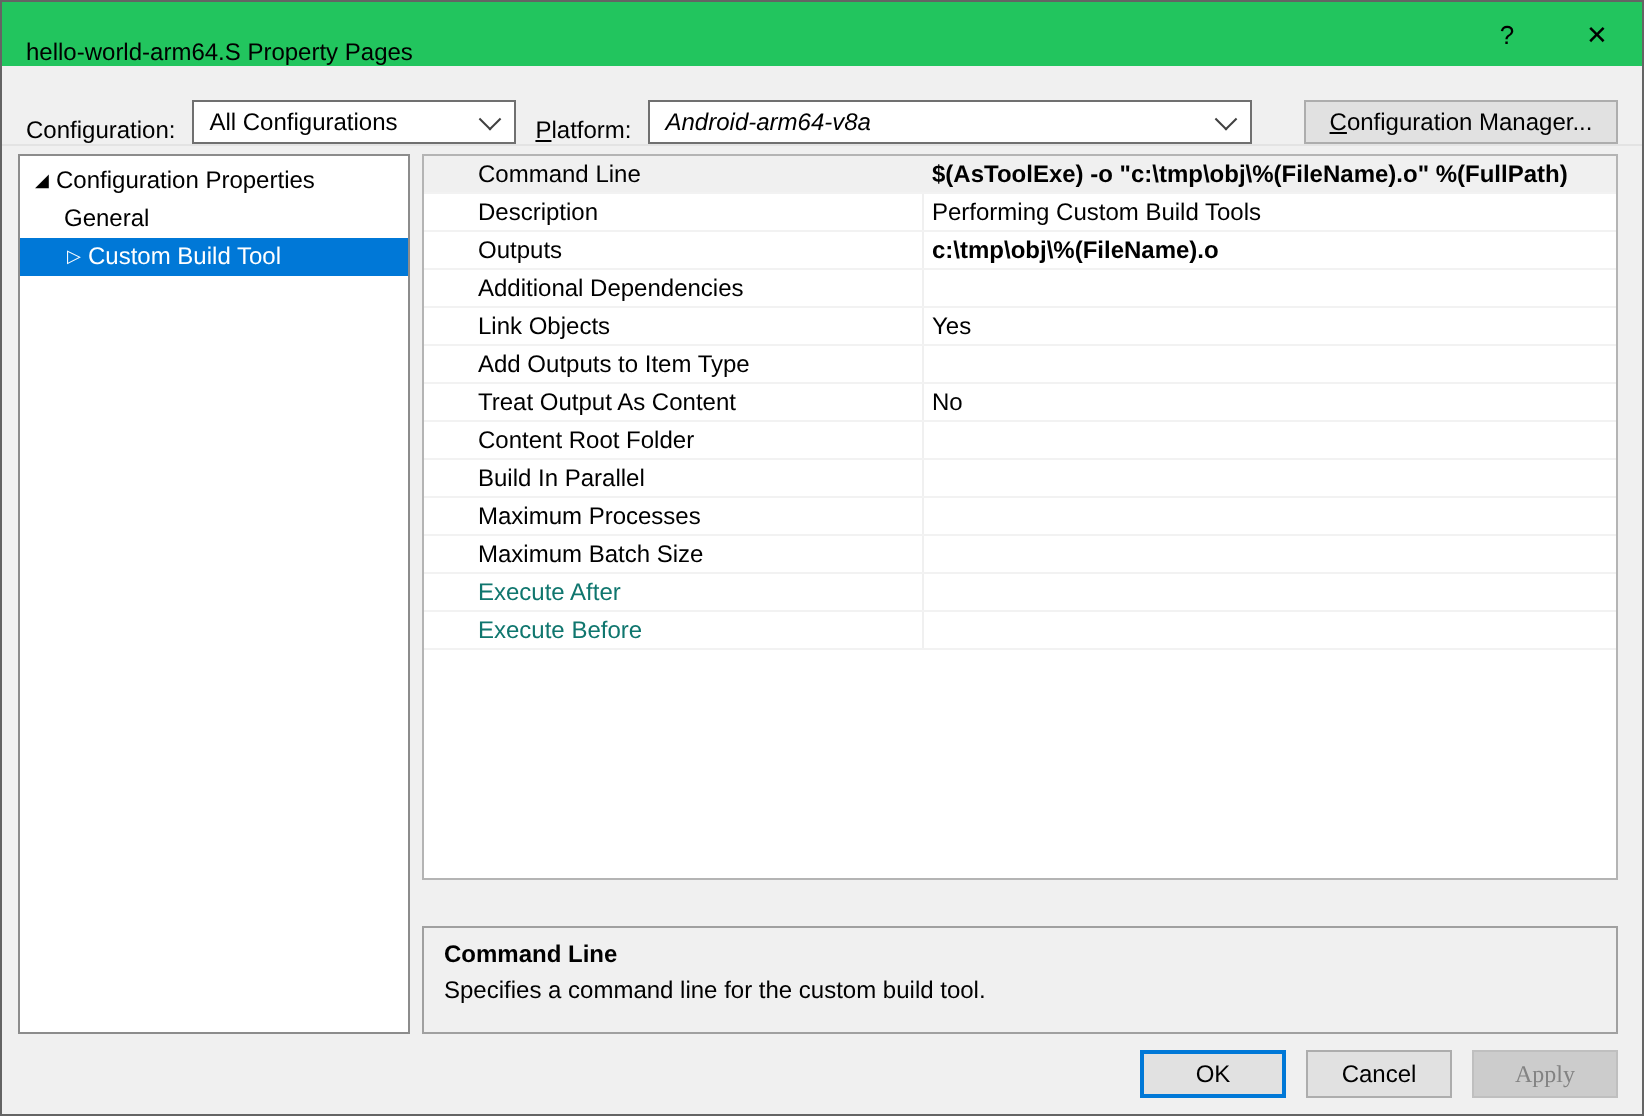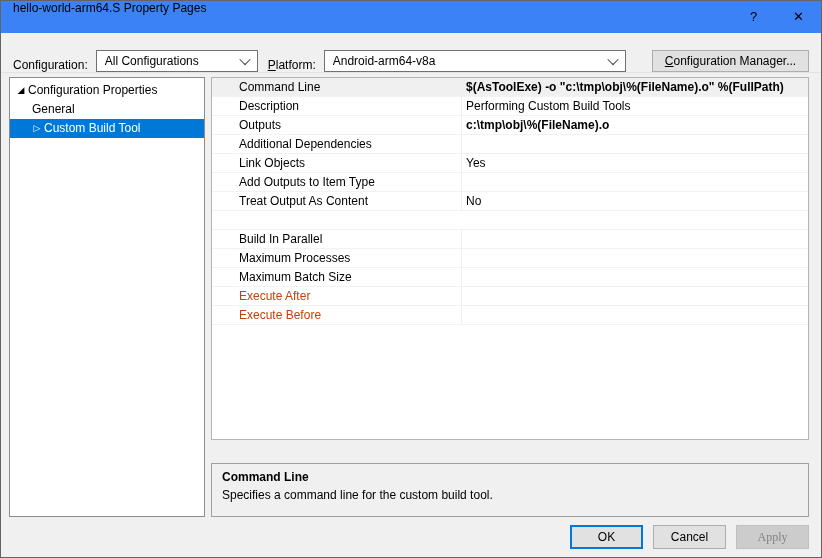--- a/index.html
+++ b/index.html
@@ -6,33 +6,33 @@
   body{
     width:822px;height:558px;
     font-family:"Liberation Sans",sans-serif;
     font-size:12px;color:#000;background:#fff;
   }
   .dialog{
     position:relative;width:822px;height:558px;box-sizing:border-box;
     background:#f0f0f0;border:1px solid #646464;overflow:hidden;
   }
   
-  .titlebar{position:absolute;top:0;left:0;right:0;height:32px;background:#3b82f6;display:flex;align-items:flex-start;}
+  .titlebar{position:absolute;top:0;left:0;right:0;height:32px;background:#22c55e;display:flex;align-items:flex-end;}
   .titlebar .title{flex:1;padding-left:12px;font-size:12px;white-space:nowrap;}
   .tb-btn{width:45px;height:31px;border:0;background:transparent;font-family:inherit;font-size:13px;
     display:flex;align-items:center;justify-content:center;cursor:default;color:#000;padding:0;}
   
   .toolbar{position:absolute;top:32px;left:0;right:0;height:40px;display:flex;align-items:flex-end;
     padding:0 12px;border-bottom:1px solid #e3e3e3;box-sizing:border-box;}
   .toolbar label{white-space:nowrap;}
   .u{text-decoration:underline;}
   .combo{height:22px;box-sizing:border-box;background:#fff;border:1px solid #707070;
     display:flex;align-items:center;justify-content:space-between;padding:0 8px;cursor:default;white-space:nowrap;}
   .combo-config{width:162px;margin-left:8px;}
-  .combo-platform{width:302px;margin-left:8px;}
+  .combo-platform{width:302px;margin-left:8px;font-style:italic;}
   .lbl-platform{margin-left:10px;}
   .chev{width:7px;height:7px;border-right:1px solid #404040;border-bottom:1px solid #404040;
     transform:rotate(45deg) translate(-1px,-1px);flex:0 0 auto;margin-left:8px;}
   .cfgmgr-btn{margin-left:auto;width:157px;height:22px;box-sizing:border-box;background:#e1e1e1;
     border:1px solid #adadad;font-family:inherit;font-size:12px;cursor:default;white-space:nowrap;}
   
   .tree-panel{position:absolute;left:8px;top:76px;width:196px;bottom:40px;box-sizing:border-box;
     background:#fff;border:1px solid #8c8c8c;padding-top:3px;overflow:hidden;}
   .tree-item{height:19px;line-height:19px;display:flex;align-items:center;white-space:nowrap;cursor:default;}
   .tree-item.selected{background:#0078d7;color:#fff;}
@@ -40,21 +40,21 @@
   .tree-label{padding-right:4px;}
   
   .main{position:absolute;left:210px;top:76px;right:12px;bottom:40px;display:flex;flex-direction:column;gap:20px;}
   .grid{flex:1;background:#fff;border:1px solid #b4b4b4;box-sizing:border-box;overflow:hidden;}
   .grid-row{height:19px;display:flex;border-bottom:1px solid #f2f2f2;box-sizing:border-box;cursor:default;}
   .grid-row.selected{background:#f0f0f0;}
   .cell{line-height:18px;white-space:nowrap;overflow:hidden;box-sizing:border-box;}
   .cell.name{width:250px;padding-left:27px;border-right:1px solid #f0f0f0;flex:0 0 auto;}
   .cell.value{flex:1;padding-left:4px;}
   .cell.value.bold{font-weight:bold;}
-  .grid-row.disabled .cell.name{color:#c2410c;}
+  .grid-row.disabled .cell.name{color:#0f766e;}
   .desc-panel{height:54px;margin-top:3px;box-sizing:border-box;background:#f0f0f0;
     border:1px solid #a0a0a0;padding:6px 10px;overflow:hidden;}
   .desc-title{font-weight:bold;margin-bottom:4px;}
   
   .footer{position:absolute;right:12px;bottom:8px;display:flex;gap:10px;}
   .btn{width:73px;height:24px;box-sizing:border-box;background:#e1e1e1;border:1px solid #adadad;
     font-family:inherit;font-size:12px;cursor:default;padding:0;}
   .btn.default{border:2px solid #0078d7;}
   .btn.disabled{background:#cccccc;border-color:#bfbfbf;color:#838383;font-family:Liberation Serif, serif;}
 </style>
@@ -124,20 +124,21 @@
         </div>
         <div class="grid-row">
           <div class="cell name">Add Outputs to Item Type</div>
           <div class="cell value"></div>
         </div>
         <div class="grid-row">
           <div class="cell name">Treat Output As Content</div>
           <div class="cell value">No</div>
         </div>
         <div class="grid-row">
+          <div class="cell name">Content Root Folder</div>
           <div class="cell value"></div>
         </div>
         <div class="grid-row">
           <div class="cell name">Build In Parallel</div>
           <div class="cell value"></div>
         </div>
         <div class="grid-row">
           <div class="cell name">Maximum Processes</div>
           <div class="cell value"></div>
         </div>

